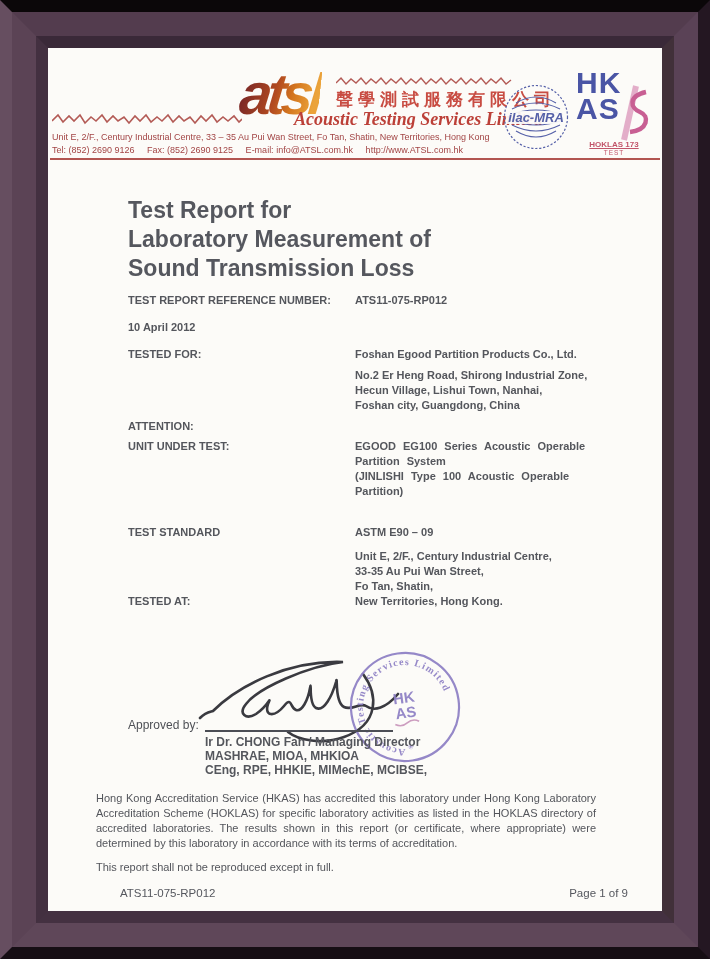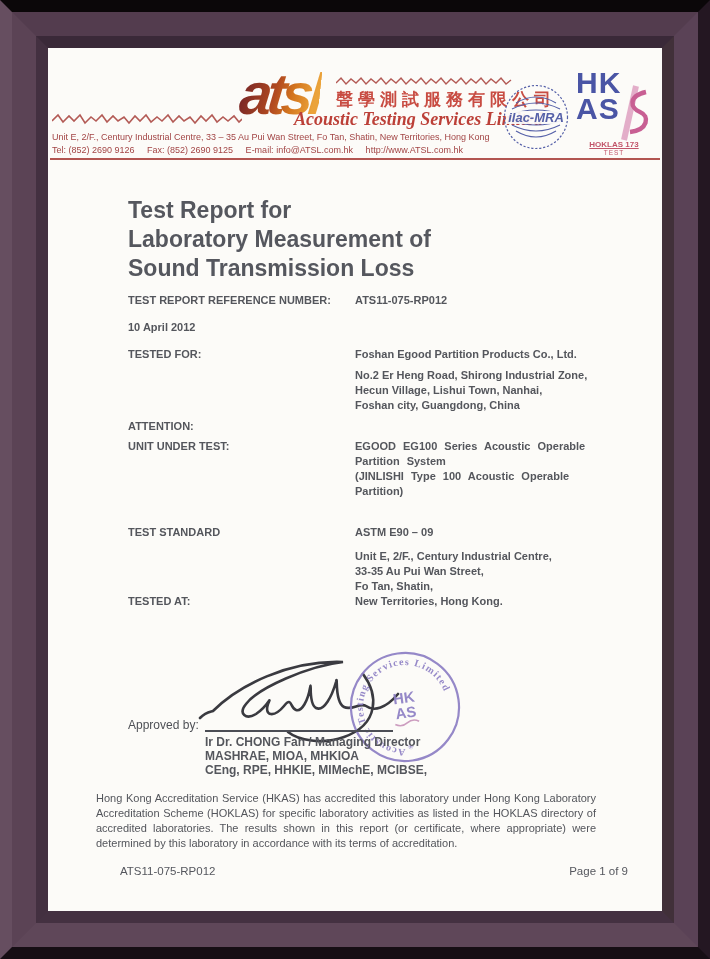--- a/index.html
+++ b/index.html
@@ -192,20 +192,21 @@
       <div class="sigline"></div>
       <div class="approved">Approved by:</div>
       <div class="appr-names">
         <div>Ir Dr. CHONG Fan / Managing Director</div>
         <div>MASHRAE, MIOA, MHKIOA</div>
         <div>CEng, RPE, HHKIE, MIMechE, MCIBSE,</div>
       </div>
     </div>
 
     <div class="accred">Hong Kong Accreditation Service (HKAS) has accredited this laboratory under Hong Kong Laboratory Accreditation Scheme (HOKLAS) for specific laboratory activities as listed in the HOKLAS directory of accredited laboratories. The results shown in this report (or certificate, where appropriate) were determined by this laboratory in accordance with its terms of accreditation.</div>
+    <div class="repro">This report shall not be reproduced except in full.</div>
     <div class="bottomrow">
       <span>ATS11-075-RP012</span>
       <span>Page 1 of 9</span>
     </div>
 
    </div>
   </div>
  </div>
 </div>
 

